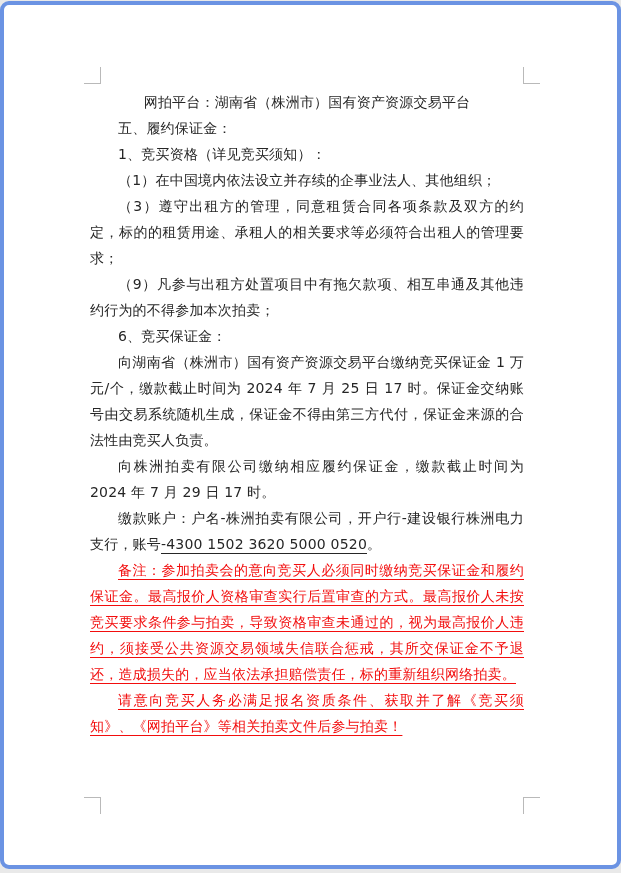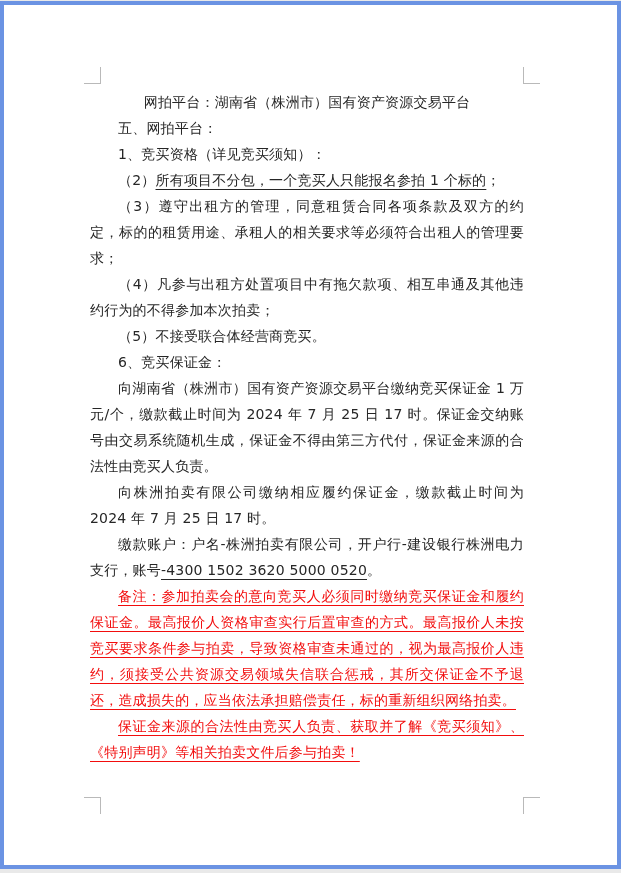--- a/index.html
+++ b/index.html
@@ -62,33 +62,32 @@
   }
   .seg.red {
     color: #f20d0d;
     text-decoration-color: #f20d0d;
     text-decoration: underline;
   }
 </style>
 </head>
 <body style="background: rgb(233, 233, 233);">
 
-<div class="page-frame" style="border-color: rgb(107, 147, 227); background: rgb(255, 255, 255);">
+<div class="page-frame" style="border-color: rgb(107, 147, 227); background: rgb(255, 255, 255); border-radius: 9px;">
   <div class="cropmark tl"></div>
   <div class="cropmark tr"></div>
   <div class="cropmark bl"></div>
   <div class="cropmark br"></div>
   <div class="doc-content" style="color: rgb(38, 38, 38);">
       <p class="center"><span class="seg">网拍平台：湖南省（株洲市）国有资产资源交易平台</span></p>
-      <p><span class="seg">五、网拍平台：</span></p>
+      <p><span class="seg">五、履约保证金：</span></p>
       <p><span class="seg">1、竞买资格（详见竞买须知）：</span></p>
-      <p><span class="seg">（2）</span><span class="seg u">所有项目不分包，一个竞买人只能报名参拍 1 个标的</span><span class="seg">；</span></p>
+      <p><span class="seg">（1）在中国境内依法设立并存续的企事业法人、其他组织；</span></p>
       <p><span class="seg">（3）遵守出租方的管理，同意租赁合同各项条款及双方的约定，标的的租赁用途、承租人的相关要求等必须符合出租人的管理要求；</span></p>
-      <p><span class="seg">（4）凡参与出租方处置项目中有拖欠款项、相互串通及其他违约行为的不得参加本次拍卖；</span></p>
-      <p><span class="seg">（5）不接受联合体经营商竞买。</span></p>
+      <p><span class="seg">（9）凡参与出租方处置项目中有拖欠款项、相互串通及其他违约行为的不得参加本次拍卖；</span></p>
       <p><span class="seg">6、竞买保证金：</span></p>
       <p><span class="seg">向湖南省（株洲市）国有资产资源交易平台缴纳竞买保证金 1 万元/个，缴款截止时间为 2024 年 7 月 25 日 17 时。保证金交纳账号由交易系统随机生成，保证金不得由第三方代付，保证金来源的合法性由竞买人负责。</span></p>
-      <p><span class="seg">向株洲拍卖有限公司缴纳相应履约保证金，缴款截止时间为 2024 年 7 月 25 日 17 时。</span></p>
+      <p><span class="seg">向株洲拍卖有限公司缴纳相应履约保证金，缴款截止时间为 2024 年 7 月 29 日 17 时。</span></p>
       <p><span class="seg">缴款账户：户名-株洲拍卖有限公司，开户行-建设银行株洲电力支行，账号</span><span class="seg u">-4300 1502 3620 5000 0520</span><span class="seg">。</span></p>
       <p><span class="seg u red" style="color: rgb(242, 13, 13); text-decoration-color: rgb(242, 13, 13);">备注：参加拍卖会的意向竞买人必须同时缴纳竞买保证金和履约保证金。最高报价人资格审查实行后置审查的方式。最高报价人未按竞买要求条件参与拍卖，导致资格审查未通过的，视为最高报价人违约，须接受公共资源交易领域失信联合惩戒，其所交保证金不予退还，造成损失的，应当依法承担赔偿责任，标的重新组织网络拍卖。</span></p>
-      <p><span class="seg u red" style="color: rgb(242, 13, 13); text-decoration-color: rgb(242, 13, 13);">保证金来源的合法性由竞买人负责、获取并了解《竞买须知》、《特别声明》等相关拍卖文件后参与拍卖！</span></p>
+      <p><span class="seg u red" style="color: rgb(242, 13, 13); text-decoration-color: rgb(242, 13, 13);">请意向竞买人务必满足报名资质条件、获取并了解《竞买须知》、《网拍平台》等相关拍卖文件后参与拍卖！</span></p>
     </div>
 </div>
 
 </body></html>

